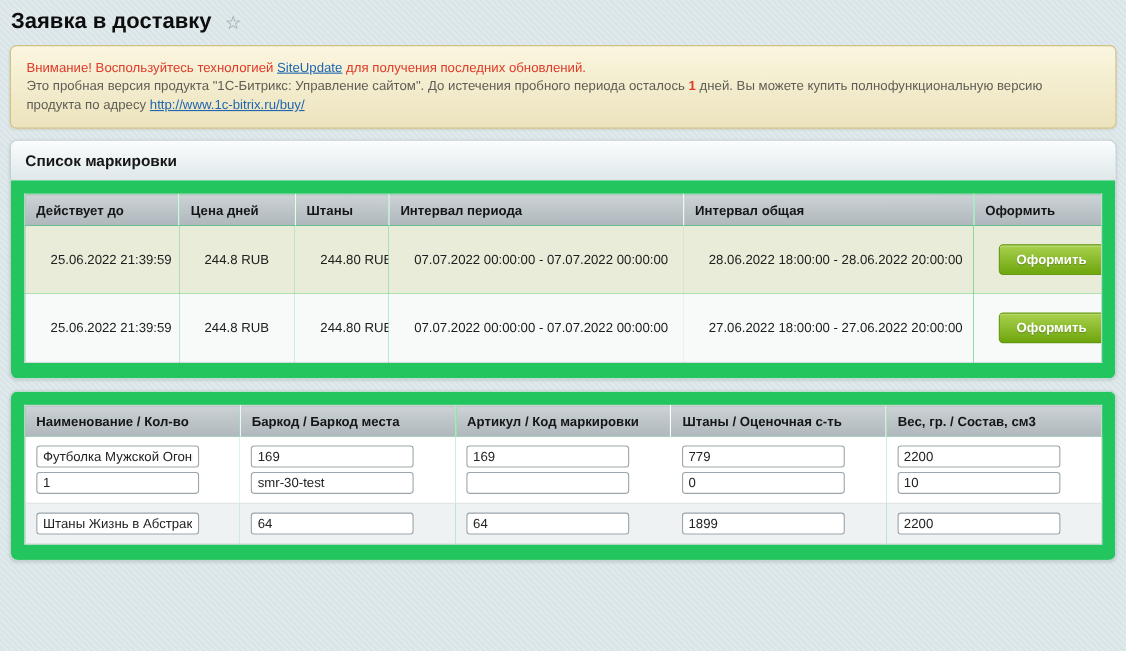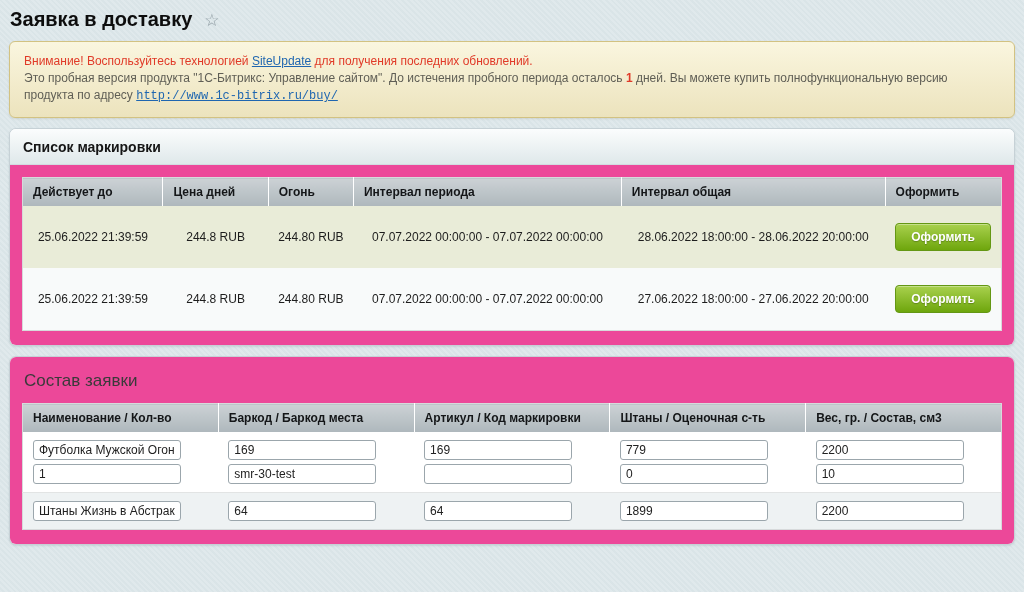--- a/index.html
+++ b/index.html
@@ -24,54 +24,54 @@
     border-radius:6px;
     padding:11px 14px 12px 14px;
     font-size:12px;
     line-height:17px;
     box-shadow:0 1px 2px rgba(120,110,60,0.15);
   }
   .notice .warn-line { color:#e03a28; }
   .notice .trial-line { color:#5f5e55; }
   .notice a { color:#1f66b0; text-decoration:underline; cursor:pointer; }
   .notice .days { color:#e03a28; font-weight:bold; }
-  .notice .buy-link { word-break:break-all;font-family:Liberation Mono, monospace; }
+  .notice .buy-link { word-break:break-all; }
 
   
   .section {
     margin:10px 9px 0 9px;
     border:1px solid #c6d1d6;
     border-radius:7px;
     background:#fff;
     overflow:hidden;
     box-shadow:0 1px 2px rgba(130,150,158,0.25);
   }
   .section-header {
     background:linear-gradient(#fbfdfd, #dfe8ea);
     border-bottom:1px solid #d2dce0;
     padding:10px 13px 9px 13px;
     font-size:14px;
     font-weight:bold;
     color:#161616;
   }
-  .section-body { padding:12px 12px 14px 12px; background:#ec4899; }
+  .section-body { padding:12px 12px 14px 12px; background:#22c55e; }
 
   
   table.grid { width:100%; border-collapse:collapse; table-layout:fixed; border:1px solid #d7dadb; }
   table.grid th {
     background:linear-gradient(#ccd2d5, #aeb7bc);
     font-size:12px; font-weight:bold; color:#141618;
     text-align:left; padding:7px 10px;
     border-right:1px solid #fff;
     white-space:nowrap; overflow:hidden;
   }
   table.grid th:last-child { border-right:none; }
 
   
-  table.offers td { font-size:12px; color:#1d1d1d; padding:17px 8px; vertical-align:middle; white-space:nowrap; overflow:hidden;text-align:center; }
+  table.offers td { font-size:12px; color:#1d1d1d; padding:17px 23px; vertical-align:middle; white-space:nowrap; overflow:hidden; }
   tr.offer-row-odd  td { background:#e9ecd8; }
   tr.offer-row-even td { background:#f8fafa; }
   .btn-green {
     display:inline-block;
     background:linear-gradient(#a9d14e, #6ea60d);
     border:1px solid #649714;
     border-radius:4px;
     color:#fff; font-size:12px; font-weight:bold;
     padding:6px 15px; cursor:pointer;
     text-shadow:0 1px 1px rgba(0,0,0,0.25);
@@ -116,21 +116,21 @@
           <col style="width:105px">
           <col style="width:85px">
         <col style="width:267px">
           <col style="width:263px">
           <col style="width:116px">
       </colgroup>
       <thead>
         <tr>
           <th>Действует до</th>
           <th>Цена дней</th>
-          <th>Огонь</th>
+          <th>Штаны</th>
           <th>Интервал периода</th>
           <th>Интервал общая</th>
           <th>Оформить</th>
         </tr>
       </thead>
       <tbody>
         <tr class="offer-row-odd">
           <td>25.06.2022 21:39:59</td>
           <td>244.8 RUB</td>
           <td>244.80 RUB</td>
@@ -146,21 +146,20 @@
           <td>27.06.2022 18:00:00 - 27.06.2022 20:00:00</td>
           <td><span class="btn-green">Оформить</span></td>
         </tr>
       </tbody>
     </table>
   </div>
 </div>
 
 <div class="section">
   <div class="section-body">
-    <div class="sub-title">Состав заявки</div>
     <table class="grid items">
       <colgroup>
         <col style="width:20%">
           <col style="width:20%">
           <col style="width:20%">
           <col style="width:20%">
           <col style="width:20%">
       </colgroup>
       <thead>
         <tr>

